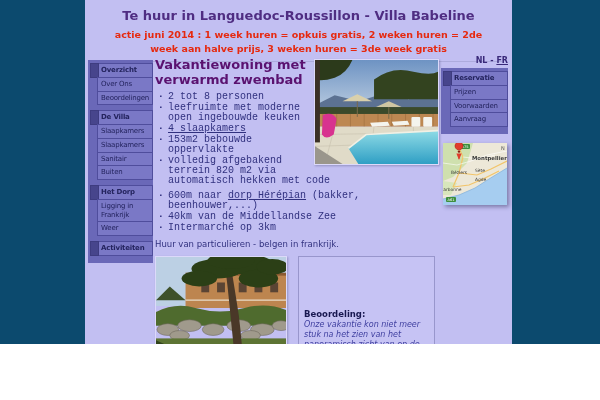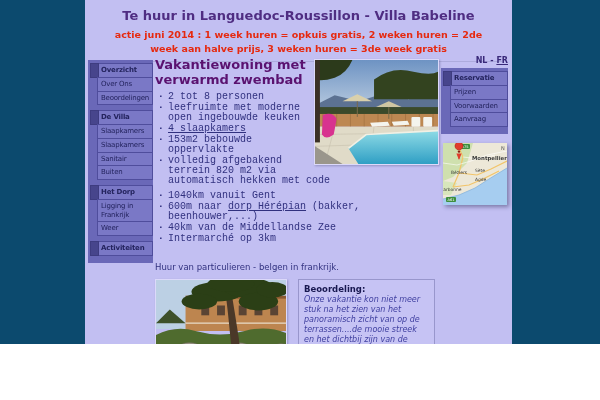--- a/index.html
+++ b/index.html
@@ -32,27 +32,27 @@
   
   .main-col { position:absolute; left:70px; top:57px; width:284px; color:#31317f; }
   .photo { border:1px solid #dcd9fa; box-shadow:1px 1px 2px rgba(60,60,110,.35); display:block; }
   .pool-photo { float:right; width:125px; height:106px; margin:2px 0 8px 8px; }
   .main-heading { font-size:13px; line-height:15px; font-weight:bold; color:#5a1270; width:155px; margin-bottom:5px; }
   ul.bullets { list-style:none; padding-left:13px; font-size:10px; line-height:10px;font-family:Liberation Mono, monospace; }
   ul.bullets.second { margin-top:5px; }
   ul.bullets li { position:relative; margin-bottom:1px; }
   ul.bullets li::before { content:"▪"; position:absolute; left:-9px; top:0; font-size:6px; color:#31317f; }
   .lnk { text-decoration:underline; cursor:pointer; }
-  .footer-note { margin-top:18px; font-size:8.5px; }
+  .footer-note { margin-top:6px; font-size:8.5px; }
 
   .bottom-row { margin-top:7px; display:flex; align-items:flex-start; }
   .garden-photo { width:132px; height:103px; flex:none; }
   .review-box { margin-left:11px; width:137px; border:1px solid #9896cc; background:#c6c3f4;
                 padding:4px 5px; font-size:8px; line-height:10px; color:#4040a0; font-style:italic; }
-  .review-heading { font-style:normal; font-weight:bold; color:#181850; font-size:8.5px; margin-bottom:1px; }
+  .review-heading { font-style:normal; font-weight:bold; color:#181850; font-size:8.5px; margin-bottom:1px;margin-top:48px; }
   .review-line { margin-bottom:1px; }
 </style>
 </head>
 <body>
 
 <div class="page">
   <div class="content">
 
     <div class="page-title">Te huur in Languedoc-Roussillon - Villa Babeline</div>
     <div class="promo">actie juni 2014 : 1 week huren = opkuis gratis, 2 weken huren = 2de week aan halve prijs, 3 weken huren = 3de week gratis</div>
@@ -140,21 +140,20 @@
 
       <ul class="bullets">
         <li><span>2 tot 8 personen</span><span class="lnk"></span><span></span></li>
         <li><span>leefruimte met moderne open ingebouwde keuken</span><span class="lnk"></span><span></span></li>
         <li><span></span><span class="lnk">4 slaapkamers</span><span></span></li>
         <li><span>153m2 bebouwde oppervlakte</span><span class="lnk"></span><span></span></li>
         <li><span>volledig afgebakend terrein 820 m2 via automatisch hekken met code</span><span class="lnk"></span><span></span></li>
       </ul>
 
       <ul class="bullets second">
-        <li><span>1040km vanuit Gent</span><span class="lnk"></span><span></span></li>
         <li><span>600m naar </span><span class="lnk">dorp Hérépian</span><span> (bakker, beenhouwer,...)</span></li>
         <li><span>40km van de Middellandse Zee</span><span class="lnk"></span><span></span></li>
         <li><span>Intermarché op 3km</span><span class="lnk"></span><span></span></li>
       </ul>
 
       <div class="footer-note">Huur van particulieren - belgen in frankrijk.</div>
 
       <div class="bottom-row">
 
         <svg class="photo garden-photo" viewBox="0 0 132 103" preserveAspectRatio="none">

